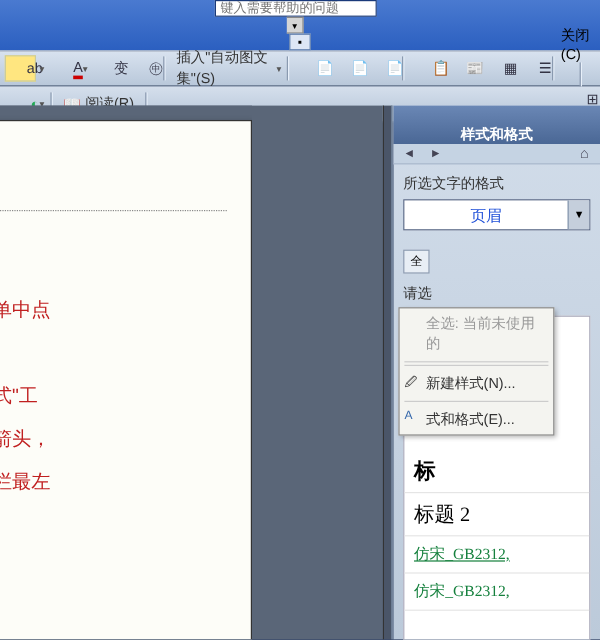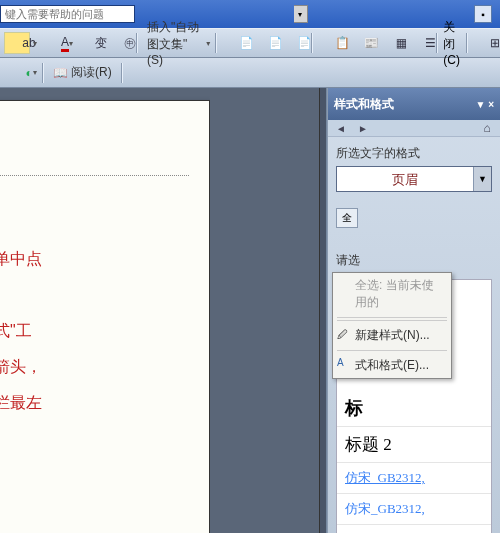--- a/index.html
+++ b/index.html
@@ -1,65 +1,65 @@
 <!DOCTYPE html>
 <html><head>
 <meta charset="utf-8">
 <style>
   * { box-sizing: border-box; margin: 0; padding: 0; font-family: "Microsoft YaHei", SimSun, sans-serif; }
   body { width: 500px; height: 533px; background: #3a4a6a; overflow: hidden; position: relative; }
   
-  .titlebar { height: 28px; background: linear-gradient(to bottom, #4a7ad0, #2b5fc0); display: flex; align-items: center; justify-content: space-between; padding-right: 8px; }
+  .titlebar { height: 42px; background: linear-gradient(to bottom, #4a7ad0, #2b5fc0); display: flex; align-items: center; justify-content: center; padding-right: 8px; flex-direction: column; }
   .help-input { width: 135px; height: 18px; background: #fff; border: 1px solid #1a3a7a; font-size: 11px; padding: 0 4px; color: #555; }
   .help-caret { width: 14px; height: 18px; background: #d5d5d5; border: 1px solid #888; border-left: none; display: flex; align-items: center; justify-content: center; font-size: 8px; }
   .min-btn { width: 18px; height: 18px; background: #dde6f5; border: 1px solid #5a7aaa; margin-left: 8px; display: flex; align-items: center; justify-content: center; font-size: 10px; }
 
   .toolbar1 { height: 30px; background: linear-gradient(to bottom, #d8e2ef, #b9c8da); border-top: 1px solid #e8eef5; border-bottom: 1px solid #7a8aa0; display: flex; align-items: center; padding: 0 4px; gap: 3px; }
   .tb-btn { width: 22px; height: 22px; display: flex; align-items: center; justify-content: center; font-size: 12px; color: #334; border: 1px solid transparent; padding-left: 24px; }
   .tb-sep { width: 2px; height: 20px; border-left: 1px solid #8a9ab0; border-right: 1px solid #e8f0fa; margin: 0 2px; }
   .tb-label { font-size: 12px; color: #333; padding: 0 4px; }
   .tb-dd { font-size: 8px; color: #555; }
-  .close-group { margin-left: auto; font-size: 12px; display: flex; align-items: center; }
+  .close-group { margin-left: auto; font-size: 12px; display: flex; align-items: center; flex-direction: column; }
 
   .toolbar2 { height: 30px; background: linear-gradient(to bottom, #d5dfec, #b5c5d8); border-bottom: 1px solid #7a8aa0; display: flex; align-items: center; padding: 0 4px; gap: 3px; }
   .read-btn { display: flex; align-items: center; gap: 3px; font-size: 12px; color: #333; padding: 0 4px; }
 
   .workspace { position: absolute; top: 88px; left: 0; right: 0; bottom: 0; display: flex; }
   
   .doc-area { flex: 1; background: #5a6678; position: relative; display: flex; }
   .page-container { background: #5a6678; padding: 12px 0 0 0; overflow: hidden; }
   .page { width: 250px; height: 440px; background: #fdfdf8; border: 1px solid #333; box-shadow: 2px 2px 5px rgba(0,0,0,0.3); padding: 30px 20px; position: relative; margin-left: -40px; }
   .page-header-line { position: absolute; top: 55px; left: 20px; right: 20px; border-bottom: 1px dotted #888; height: 20px; }
   .doc-text { position: absolute; top: 140px; left: -15px; font-size: 16px; line-height: 36px; color: #c02020; font-family: SimSun, serif; }
   .doc-text .black { color: #333; }
 
   .splitter { width: 8px; background: #4a5568; border-left: 1px solid #333; border-right: 1px solid #7588a0; }
 
   .taskpane { width: 173px; background: linear-gradient(to bottom, #d2ddea, #bccada); display: flex; flex-direction: column; border-left: 1px solid #8a9ab0; }
-  .tp-header { height: 24px; background: linear-gradient(to bottom, #6a87b5, #4a6795); color: #fff; display: flex; align-items: center; padding: 16px 6px; font-size: 12px; font-weight: bold; }
+  .tp-header { height: 24px; background: linear-gradient(to bottom, #6a87b5, #4a6795); color: #fff; display: flex; align-items: center; padding: 16px 6px; font-size: 12px; font-weight: bold; flex-direction: column; }
   .tp-header-close { margin-left: auto; font-size: 10px; }
   .tp-nav { height: 22px; display: flex; align-items: center; padding: 0 4px; gap: 4px; background: #c5d3e3; border-bottom: 1px solid #aab8cc; }
   .tp-nav-btn { width: 18px; height: 16px; display: flex; align-items: center; justify-content: center; font-size: 10px; color: #445; }
   .tp-home { margin-left: auto; font-size: 12px; }
 
   .tp-body { padding: 8px; flex: 1; font-size: 12px; }
   .tp-section-label { font-size: 12px; color: #333; margin-bottom: 4px; }
   .style-combo { width: 100%; height: 26px; border: 1px solid #5a6a88; background: #fff; display: flex; }
-  .style-combo-text { flex: 1; text-align: center; padding: 4px 0; font-size: 13px; color: #7f1d1d; }
+  .style-combo-text { flex: 1; text-align: center; padding: 4px 0; font-size: 13px; color: #1d4ed8; }
   .style-combo-arrow { width: 18px; background: #c5cfdc; border-left: 1px solid #8898b0; display: flex; align-items: center; justify-content: center; font-size: 9px; }
 
   .style-list { margin-top: 10px; background: #fff; border: 1px solid #aab; height: 300px; position: relative; overflow: visible; }
   .style-item { padding: 6px 8px; border-bottom: 1px solid #e5e5e5; font-family: SimSun, serif; }
   .h1 { font-size: 18px; font-weight: bold; }
   .h2 { font-size: 17px; font-weight: normal; }
   .h3 { font-size: 15px; font-weight: bold; }
-  .fs { font-size: 13px; color: #3b82f6; }
+  .fs { font-size: 13px; color: #15803d; }
   .underline { text-decoration: underline; }
 
-  .ctx-menu { position: absolute; top: -8px; left: -5px; width: 120px; background: #f4f4f0; border: 1px solid #888; box-shadow: 2px 2px 4px rgba(0,0,0,0.3); font-size: 12px; z-index: 10; }
+  .ctx-menu { position: absolute; top: -8px; left: -5px; width: 130px; background: #f4f4f0; border: 1px solid #888; box-shadow: 2px 2px 4px rgba(0,0,0,0.3); font-size: 12px; z-index: 10; }
   .ctx-item { padding: 4px 12px 4px 22px; position: relative; color: #333; }
   .ctx-item.disabled { color: #999; }
   .ctx-item.hover { background: #b8cce8; border: 1px solid #4a6aa0; padding: 3px 11px 3px 21px; }
   .ctx-sep { height: 1px; background: #ccc; margin: 2px 4px; }
   .ctx-icon { position: absolute; left: 4px; top: 4px; width: 14px; height: 14px; font-size: 10px; }
   .cursor { position: absolute; right: 6px; top: 24px; font-size: 16px; color: #fff; text-shadow: 1px 1px 0 #000, -1px -1px 0 #000, 1px -1px 0 #000, -1px 1px 0 #000; pointer-events: none; }
 </style>
 </head>
 <body>
 
@@ -140,21 +140,21 @@
     <div class="tp-body">
       <div class="tp-section-label">所选文字的格式</div>
       <div class="style-combo">
         <div class="style-combo-text">页眉</div>
         <div class="style-combo-arrow">▼</div>
       </div>
 
       <div style="margin-top:16px; display:flex; gap:4px;">
         <div style="width:22px;height:20px;border:1px solid #8a9ab0;background:#e8eef5;font-size:10px;display:flex;align-items:center;justify-content:center">全</div>
       </div>
-      <div class="tp-section-label" style="margin-top:24px">请选</div>
+      <div class="tp-section-label" style="margin-top:8px">请选</div>
 
       <div class="style-list">
 
         <div class="ctx-menu">
           <div class="ctx-item disabled">全选: 当前未使用的</div>
           <div class="ctx-sep"></div>
           <div class="ctx-sep"></div>
           <div class="ctx-item">
             <span class="ctx-icon">🖉</span>
             <span>新建样式(N)...</span>

